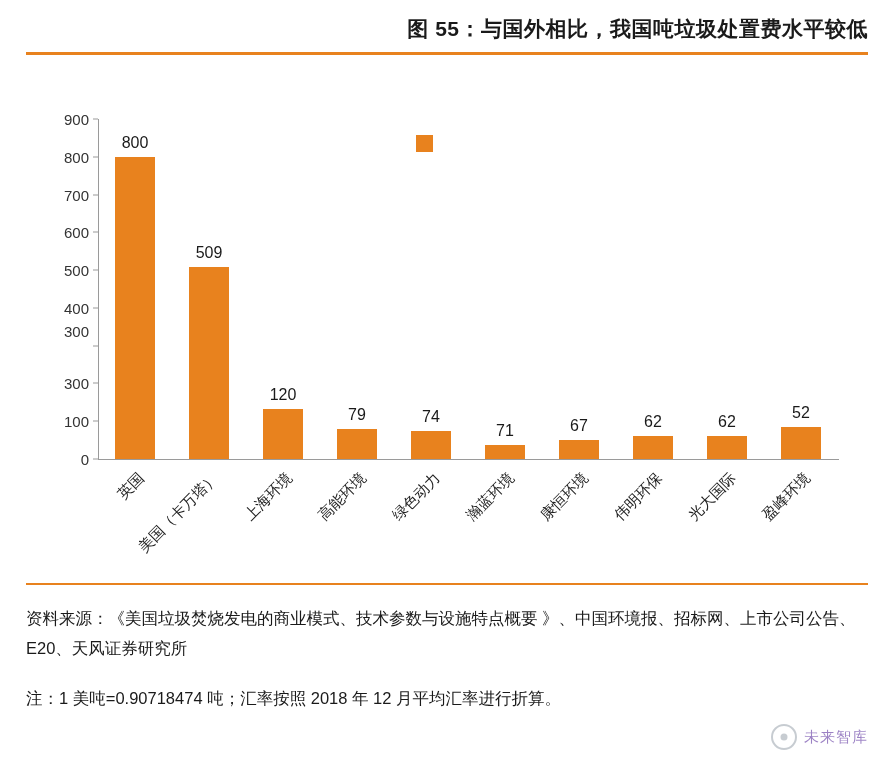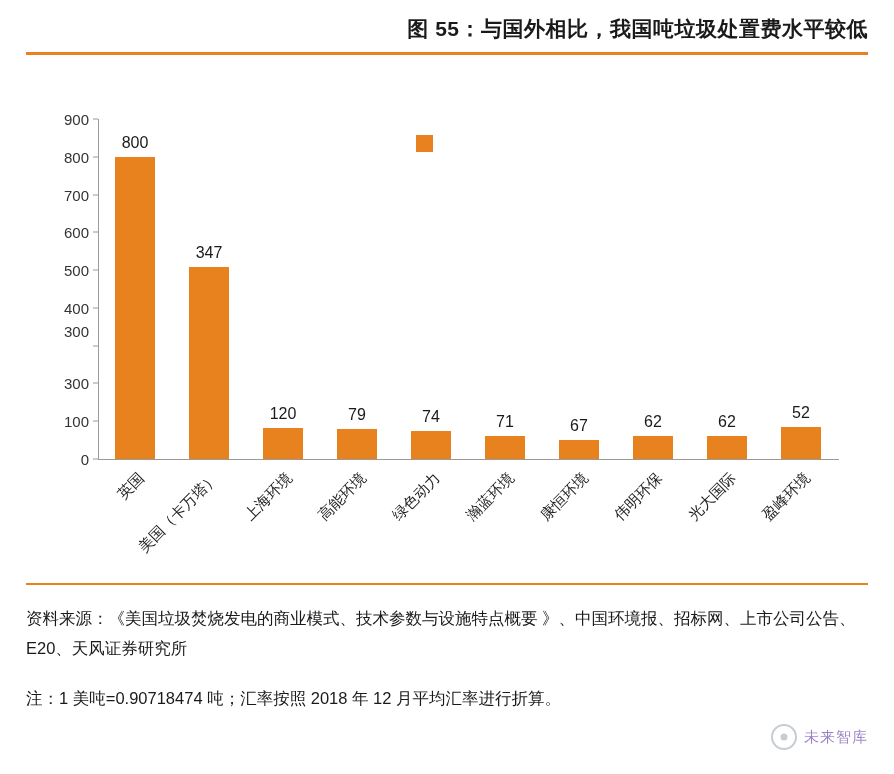--- a/index.html
+++ b/index.html
@@ -247,48 +247,48 @@
 
         <div class="bar-slot">
           <div class="bar" style="height:302.2px">
             <div class="bar-label">800</div>
           </div>
           <div class="cat-label">英国</div>
         </div>
 
         <div class="bar-slot">
           <div class="bar" style="height:192.3px">
-            <div class="bar-label">347</div>
+            <div class="bar-label">509</div>
           </div>
           <div class="cat-label">美国（卡万塔）</div>
         </div>
 
         <div class="bar-slot">
-          <div class="bar" style="height:31px">
+          <div class="bar" style="height:50px">
             <div class="bar-label">120</div>
           </div>
           <div class="cat-label">上海环境</div>
         </div>
 
         <div class="bar-slot">
           <div class="bar" style="height:29.9px">
             <div class="bar-label">79</div>
           </div>
           <div class="cat-label">高能环境</div>
         </div>
 
         <div class="bar-slot">
           <div class="bar" style="height:28.0px">
             <div class="bar-label">74</div>
           </div>
           <div class="cat-label">绿色动力</div>
         </div>
 
         <div class="bar-slot">
-          <div class="bar" style="height:23px">
+          <div class="bar" style="height:14px">
             <div class="bar-label">71</div>
           </div>
           <div class="cat-label">瀚蓝环境</div>
         </div>
 
         <div class="bar-slot">
           <div class="bar" style="height:19px">
             <div class="bar-label">67</div>
           </div>
           <div class="cat-label">康恒环境</div>

